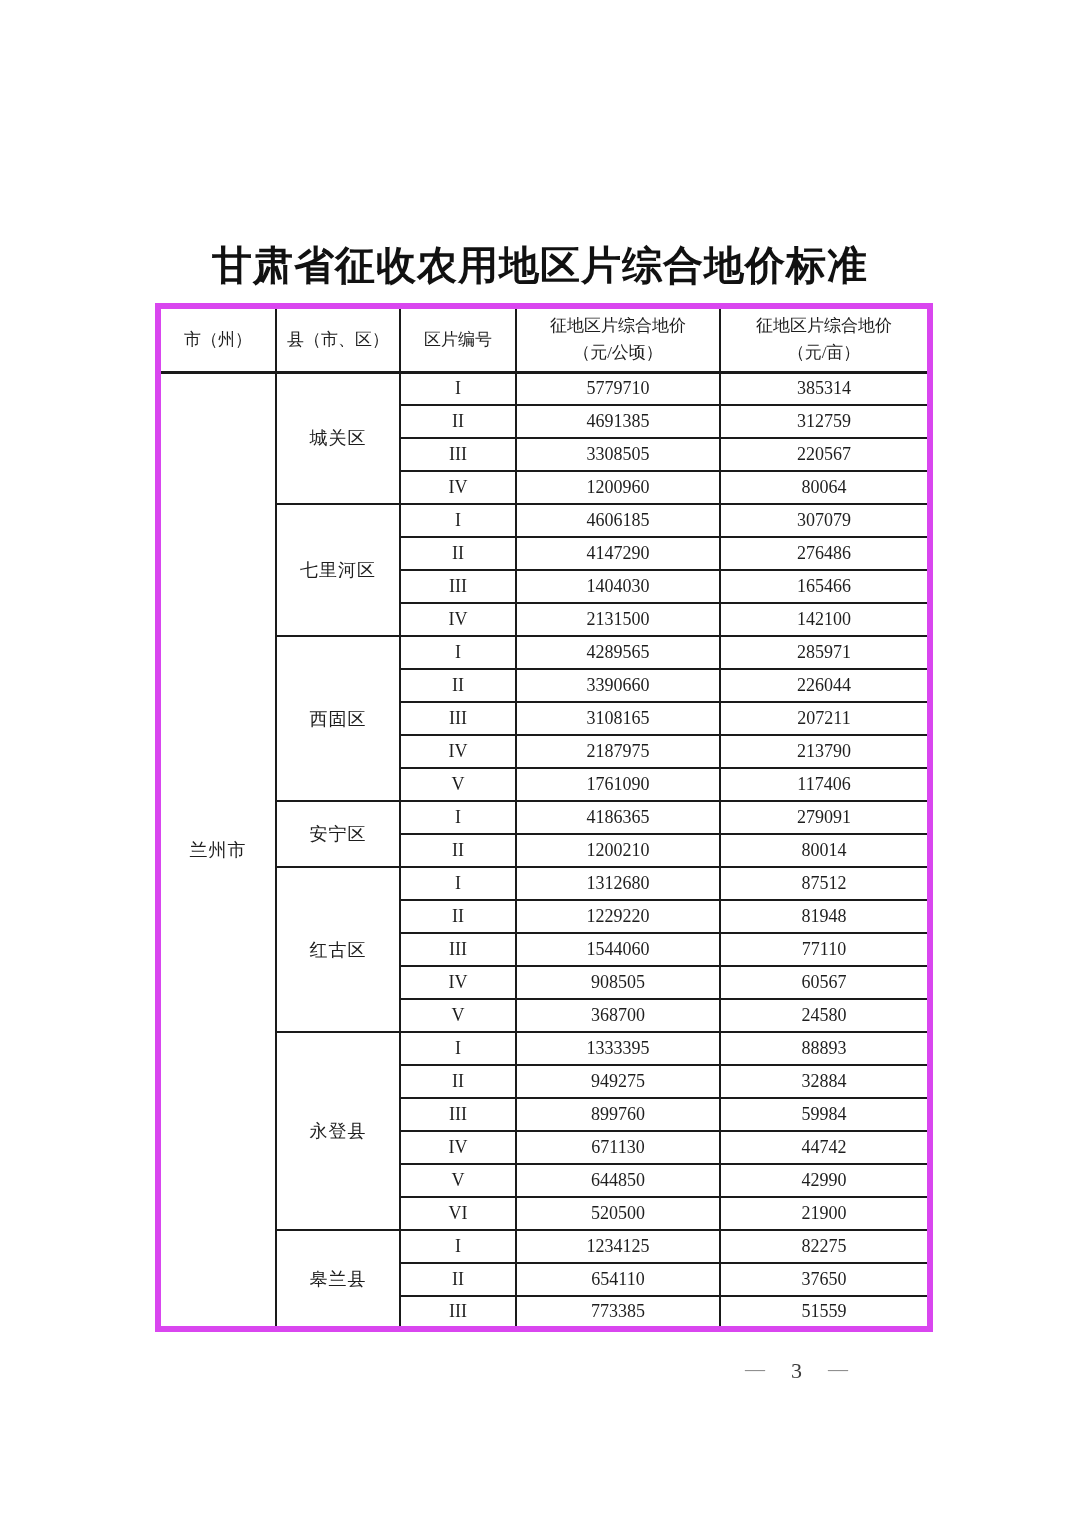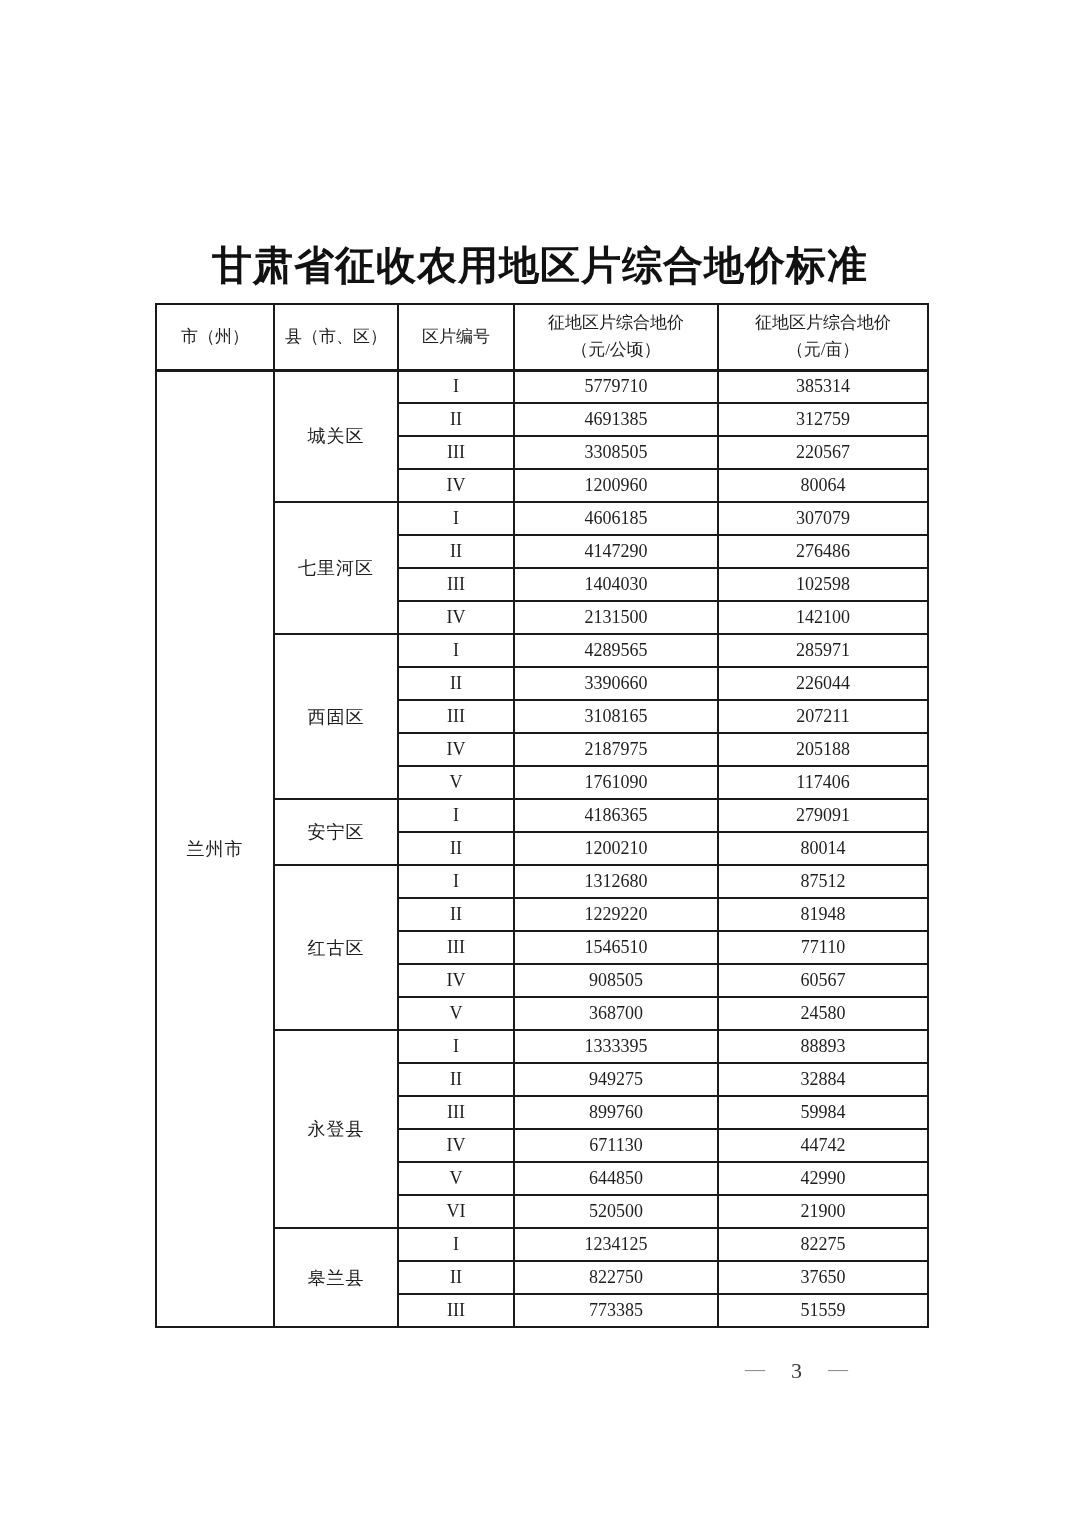--- a/index.html
+++ b/index.html
@@ -28,21 +28,21 @@
     color: #111;
     white-space: nowrap;
   }
   table.price-table {
     position: absolute;
     left: 155px;
     top: 303px;
     width: 772px;
     border-collapse: collapse;
     table-layout: fixed;
-    border: 1px solid #d946ef;
+    border: 6px solid #d946ef;
   }
   table.price-table col.c-city   { width: 118px; }
   table.price-table col.c-county { width: 124px; }
   table.price-table col.c-zone   { width: 116px; }
   table.price-table col.c-ha     { width: 204px; }
   table.price-table col.c-mu     { width: 210px; }
 
   table.price-table th,
   table.price-table td {
     border: 2px solid #1a1a1a;
@@ -140,21 +140,21 @@
           <td>307079</td>
         </tr>
         <tr>
           <td class="zone-cell">II</td>
           <td>4147290</td>
           <td>276486</td>
         </tr>
         <tr>
           <td class="zone-cell">III</td>
           <td>1404030</td>
-          <td>102598</td>
+          <td>165466</td>
         </tr>
         <tr>
           <td class="zone-cell">IV</td>
           <td>2131500</td>
           <td>142100</td>
         </tr>
         <tr>
           <td class="county-cell" rowspan="5">西固区</td>
           <td class="zone-cell">I</td>
           <td>4289565</td>
@@ -166,21 +166,21 @@
           <td>226044</td>
         </tr>
         <tr>
           <td class="zone-cell">III</td>
           <td>3108165</td>
           <td>207211</td>
         </tr>
         <tr>
           <td class="zone-cell">IV</td>
           <td>2187975</td>
-          <td>205188</td>
+          <td>213790</td>
         </tr>
         <tr>
           <td class="zone-cell">V</td>
           <td>1761090</td>
           <td>117406</td>
         </tr>
         <tr>
           <td class="county-cell" rowspan="2">安宁区</td>
           <td class="zone-cell">I</td>
           <td>4186365</td>
@@ -197,21 +197,21 @@
           <td>1312680</td>
           <td>87512</td>
         </tr>
         <tr>
           <td class="zone-cell">II</td>
           <td>1229220</td>
           <td>81948</td>
         </tr>
         <tr>
           <td class="zone-cell">III</td>
-          <td>1546510</td>
+          <td>1544060</td>
           <td>77110</td>
         </tr>
         <tr>
           <td class="zone-cell">IV</td>
           <td>908505</td>
           <td>60567</td>
         </tr>
         <tr>
           <td class="zone-cell">V</td>
           <td>368700</td>
@@ -249,21 +249,21 @@
           <td>21900</td>
         </tr>
         <tr>
           <td class="county-cell" rowspan="3">皋兰县</td>
           <td class="zone-cell">I</td>
           <td>1234125</td>
           <td>82275</td>
         </tr>
         <tr>
           <td class="zone-cell">II</td>
-          <td>822750</td>
+          <td>654110</td>
           <td>37650</td>
         </tr>
         <tr>
           <td class="zone-cell">III</td>
           <td>773385</td>
           <td>51559</td>
         </tr>
       </tbody>
   </table>
 

